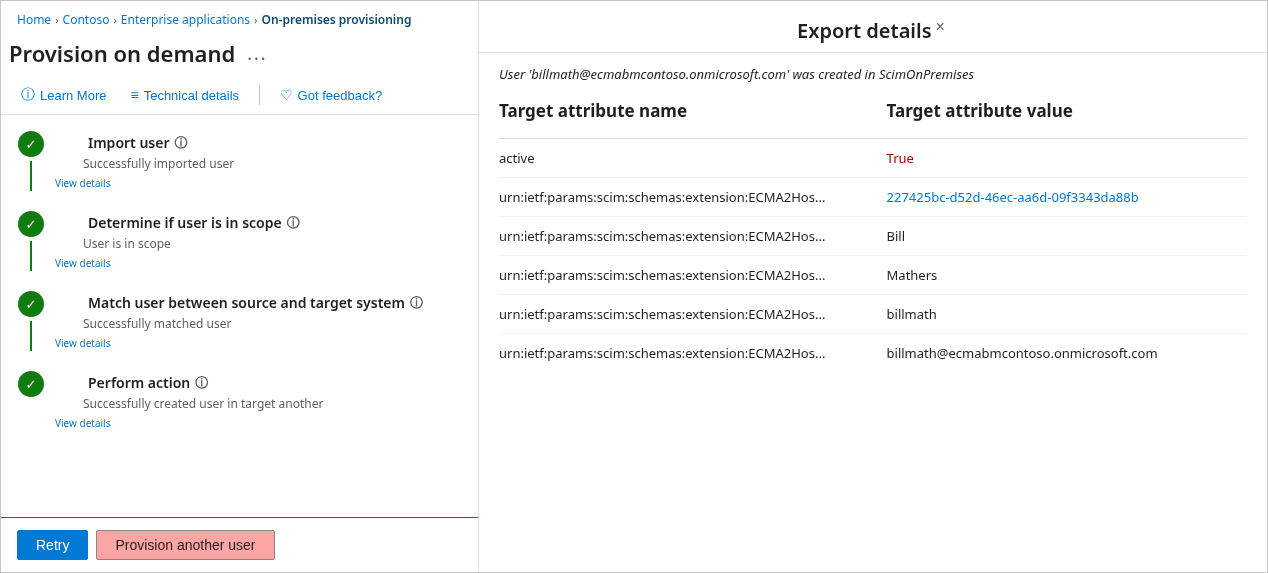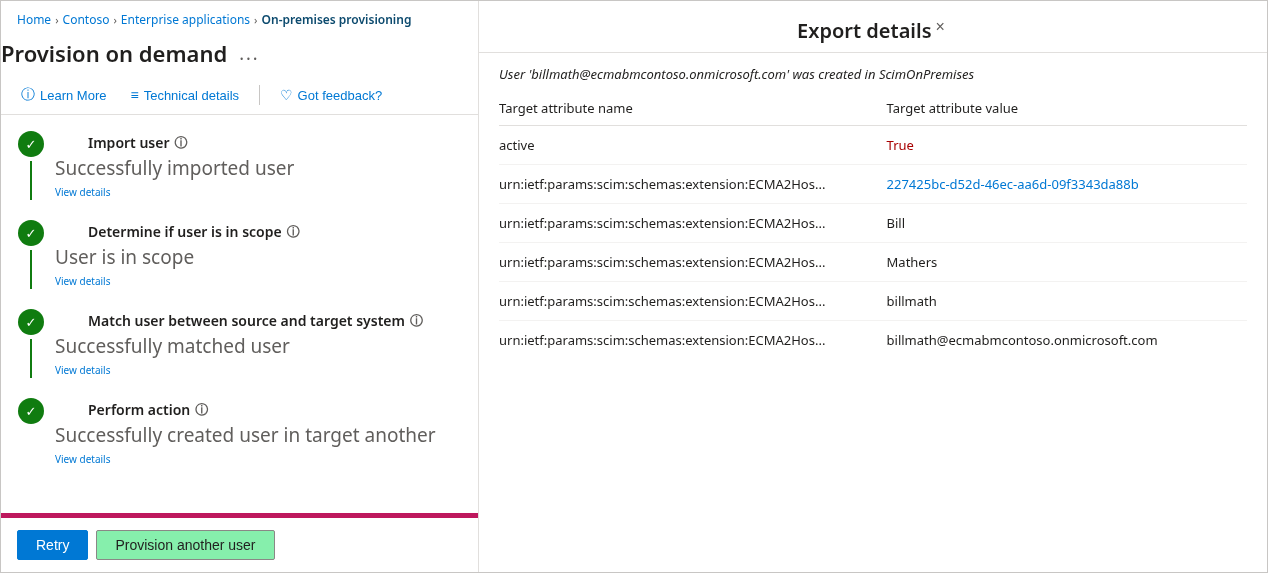--- a/index.html
+++ b/index.html
@@ -48,21 +48,21 @@
       color: #605e5c;
       font-size: 11px;
     }
     .breadcrumb a {
       color: #0078d4;
       text-decoration: none;
       cursor: pointer;
     }
     .breadcrumb span.current { color: #0c4a6e; font-weight: 600; }
     .page-title-row {
-      padding: 4px 0 10px;
+      padding: 4px 8px 10px;
       display: flex;
       align-items: center;
       gap: 12px;
     }
     .page-title {
       font-size: 22px;
       font-weight: 600;
       color: #201f1e;
     }
     .more-options-icon {
@@ -145,48 +145,49 @@
       gap: 5px;
       margin-left: 33px;
     }
     .step-info-icon {
       color: #605e5c;
       font-size: 13px;
       cursor: pointer;
     }
     .step-desc {
       color: #605e5c;
-      font-size: 19px;
+      font-size: 12px;
       margin-top: 3px;
+      margin-left: 28px;
     }
     .step-link {
       color: #0078d4;
       font-size: 10px;
       cursor: pointer;
       margin-top: 3px;
       display: inline-block;
     }
     .bottom-actions {
       padding: 12px 16px;
       display: flex;
       gap: 8px;
-      border-top: 5px solid #be185d;
+      border-top: 1px solid #be185d;
       align-items: flex-end;
     }
     .btn-primary {
       background: #0078d4;
       color: #fff;
       border: 1px solid #0078d4;
       padding: 6px 18px;
       font-size: 14px;
       cursor: pointer;
       border-radius: 2px;
     }
     .btn-secondary {
-      background: #86efac;
+      background: #fca5a5;
       color: #201f1e;
       border: 1px solid #8a8886;
       padding: 6px 18px;
       font-size: 14px;
       cursor: pointer;
       border-radius: 2px;
     }
 
     
     .right-panel {
@@ -228,24 +229,24 @@
     .table-container {
       flex: 1;
       overflow-y: auto;
       padding: 0 20px;
     }
     table {
       width: 100%;
       border-collapse: collapse;
     }
     thead th {
-      font-size: 13px;
-      font-weight: 400;
-      color: #201f1e;
-      padding: 8px 8px 8px 0;
+      font-size: 17px;
+      font-weight: 700;
+      color: #201f1e;
+      padding: 8px 8px 16px 0;
       text-align: left;
       border-bottom: 1px solid #e1dfdd;
     }
     tbody tr {
       border-bottom: 1px solid #f3f2f1;
     }
     tbody tr:last-child { border-bottom: none; }
     tbody td {
       padding: 10px 8px 10px 0;
       font-size: 13px;

